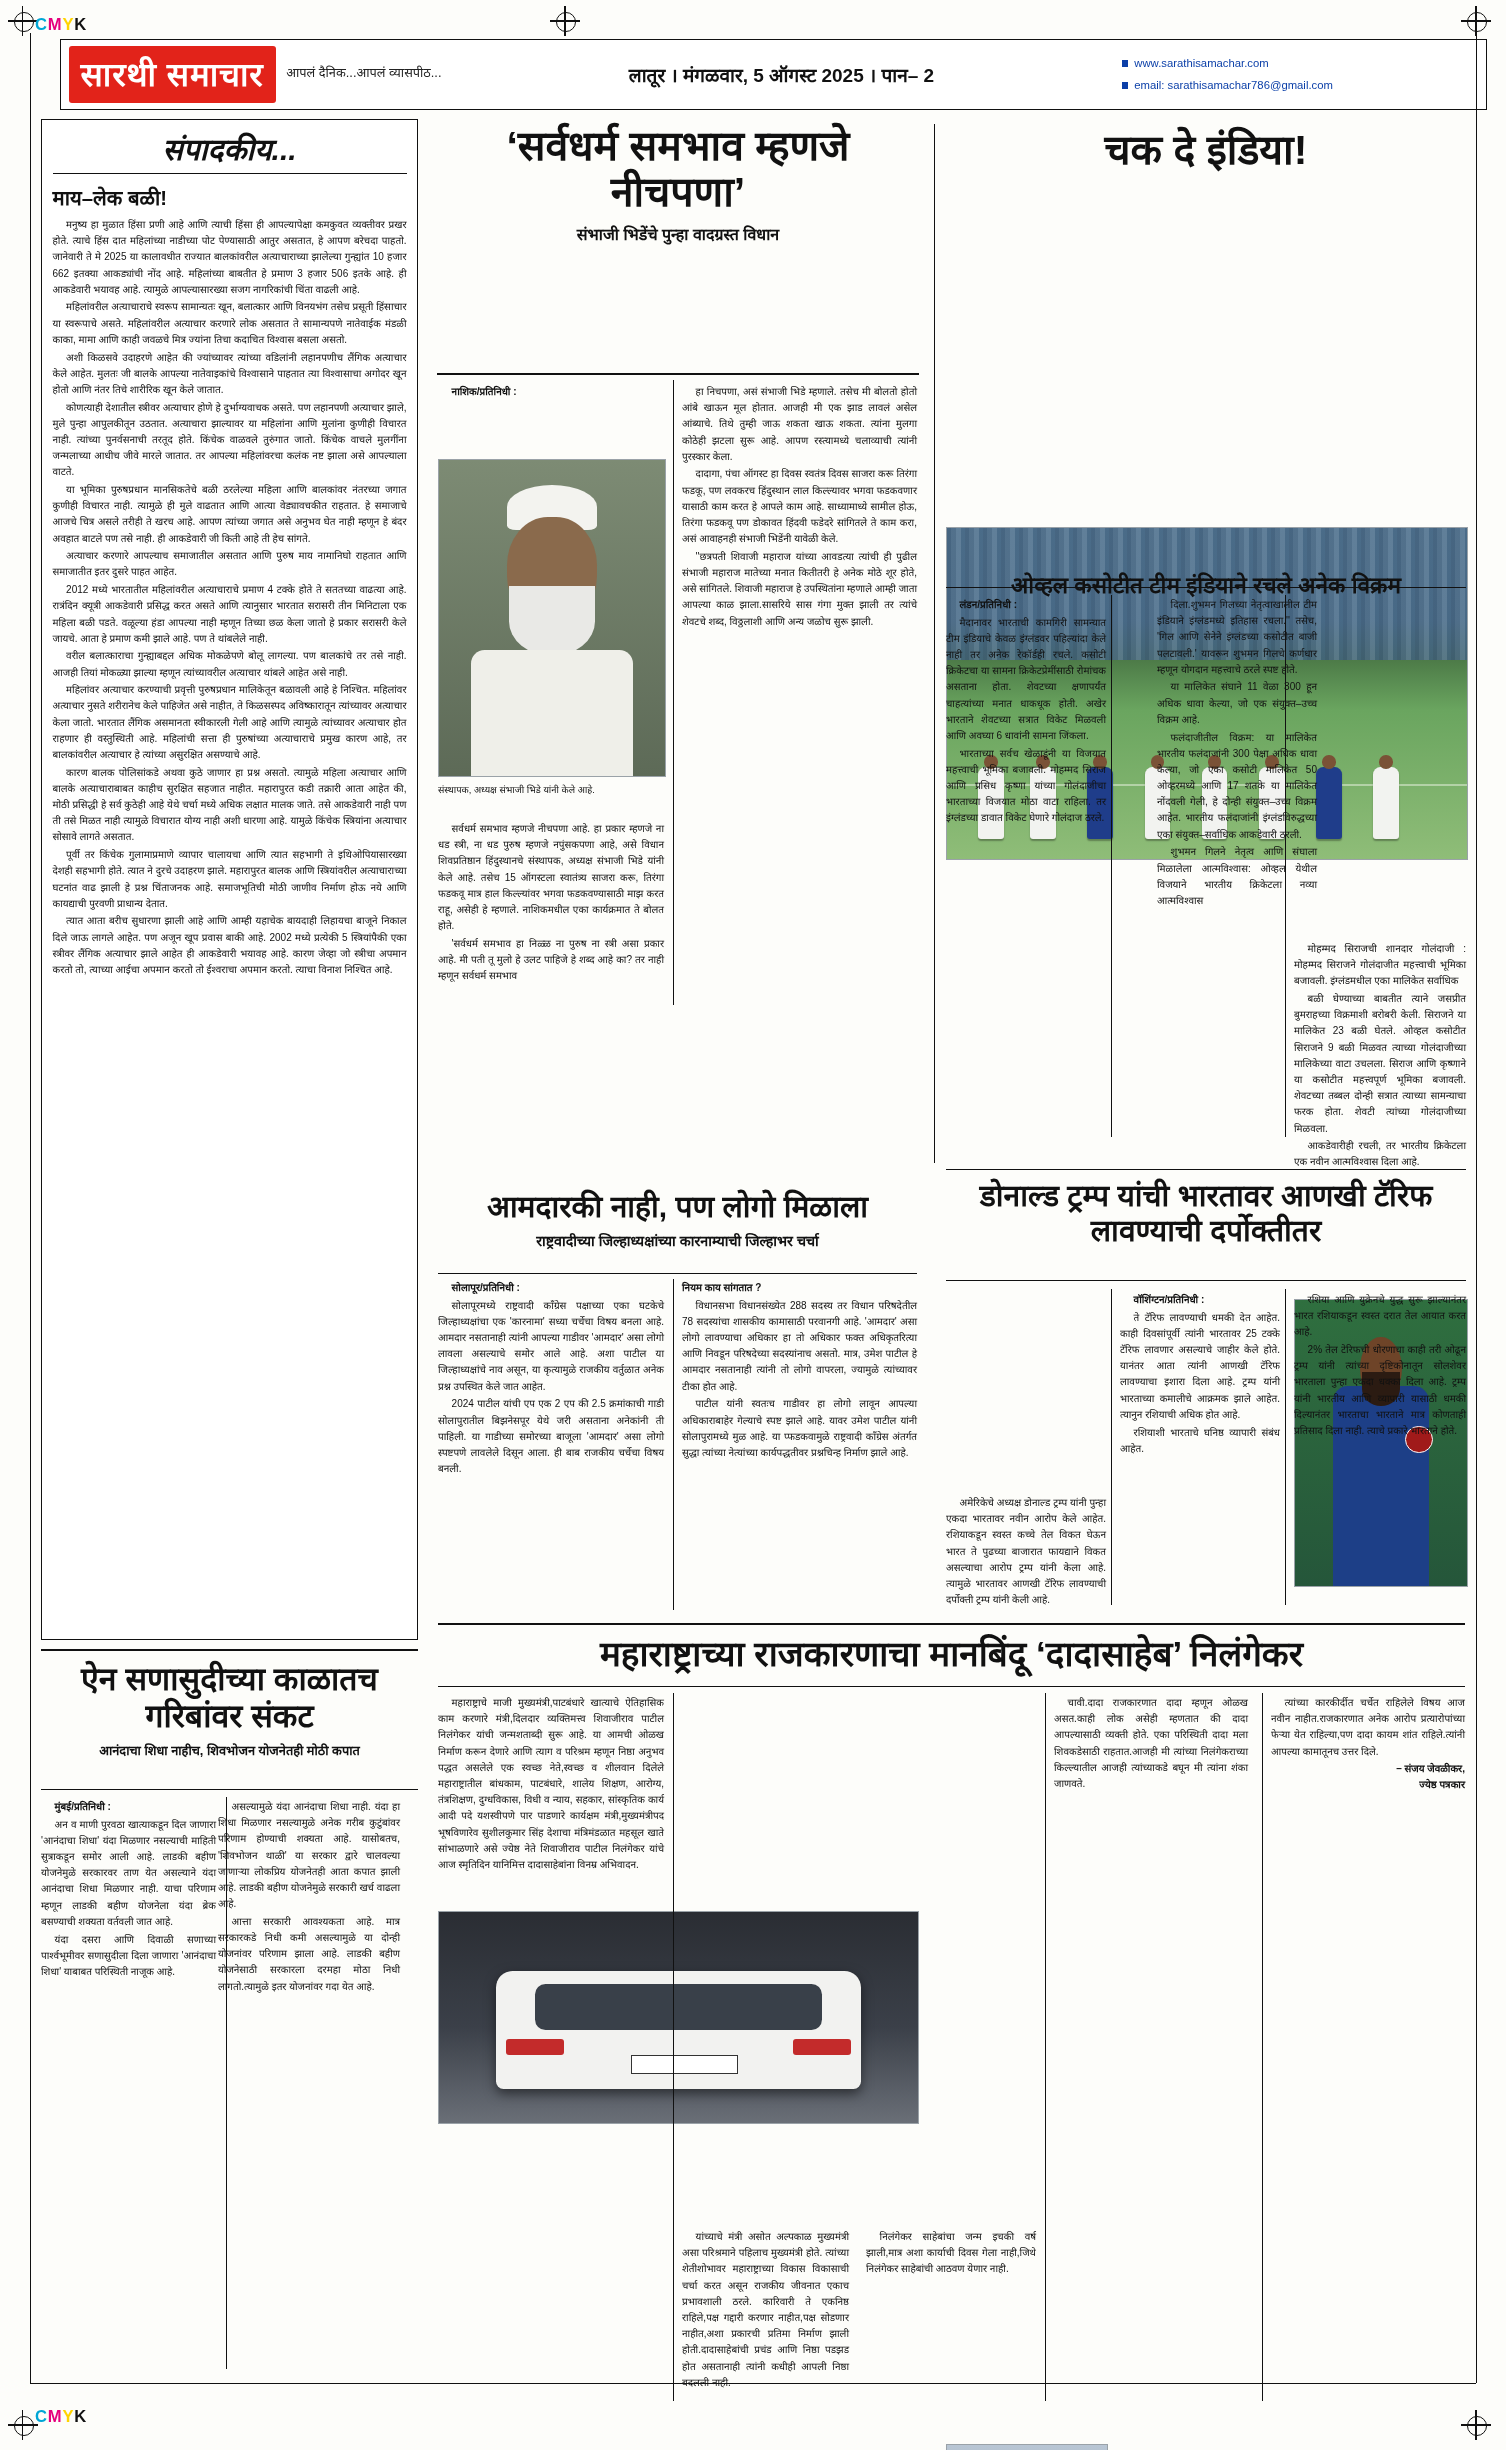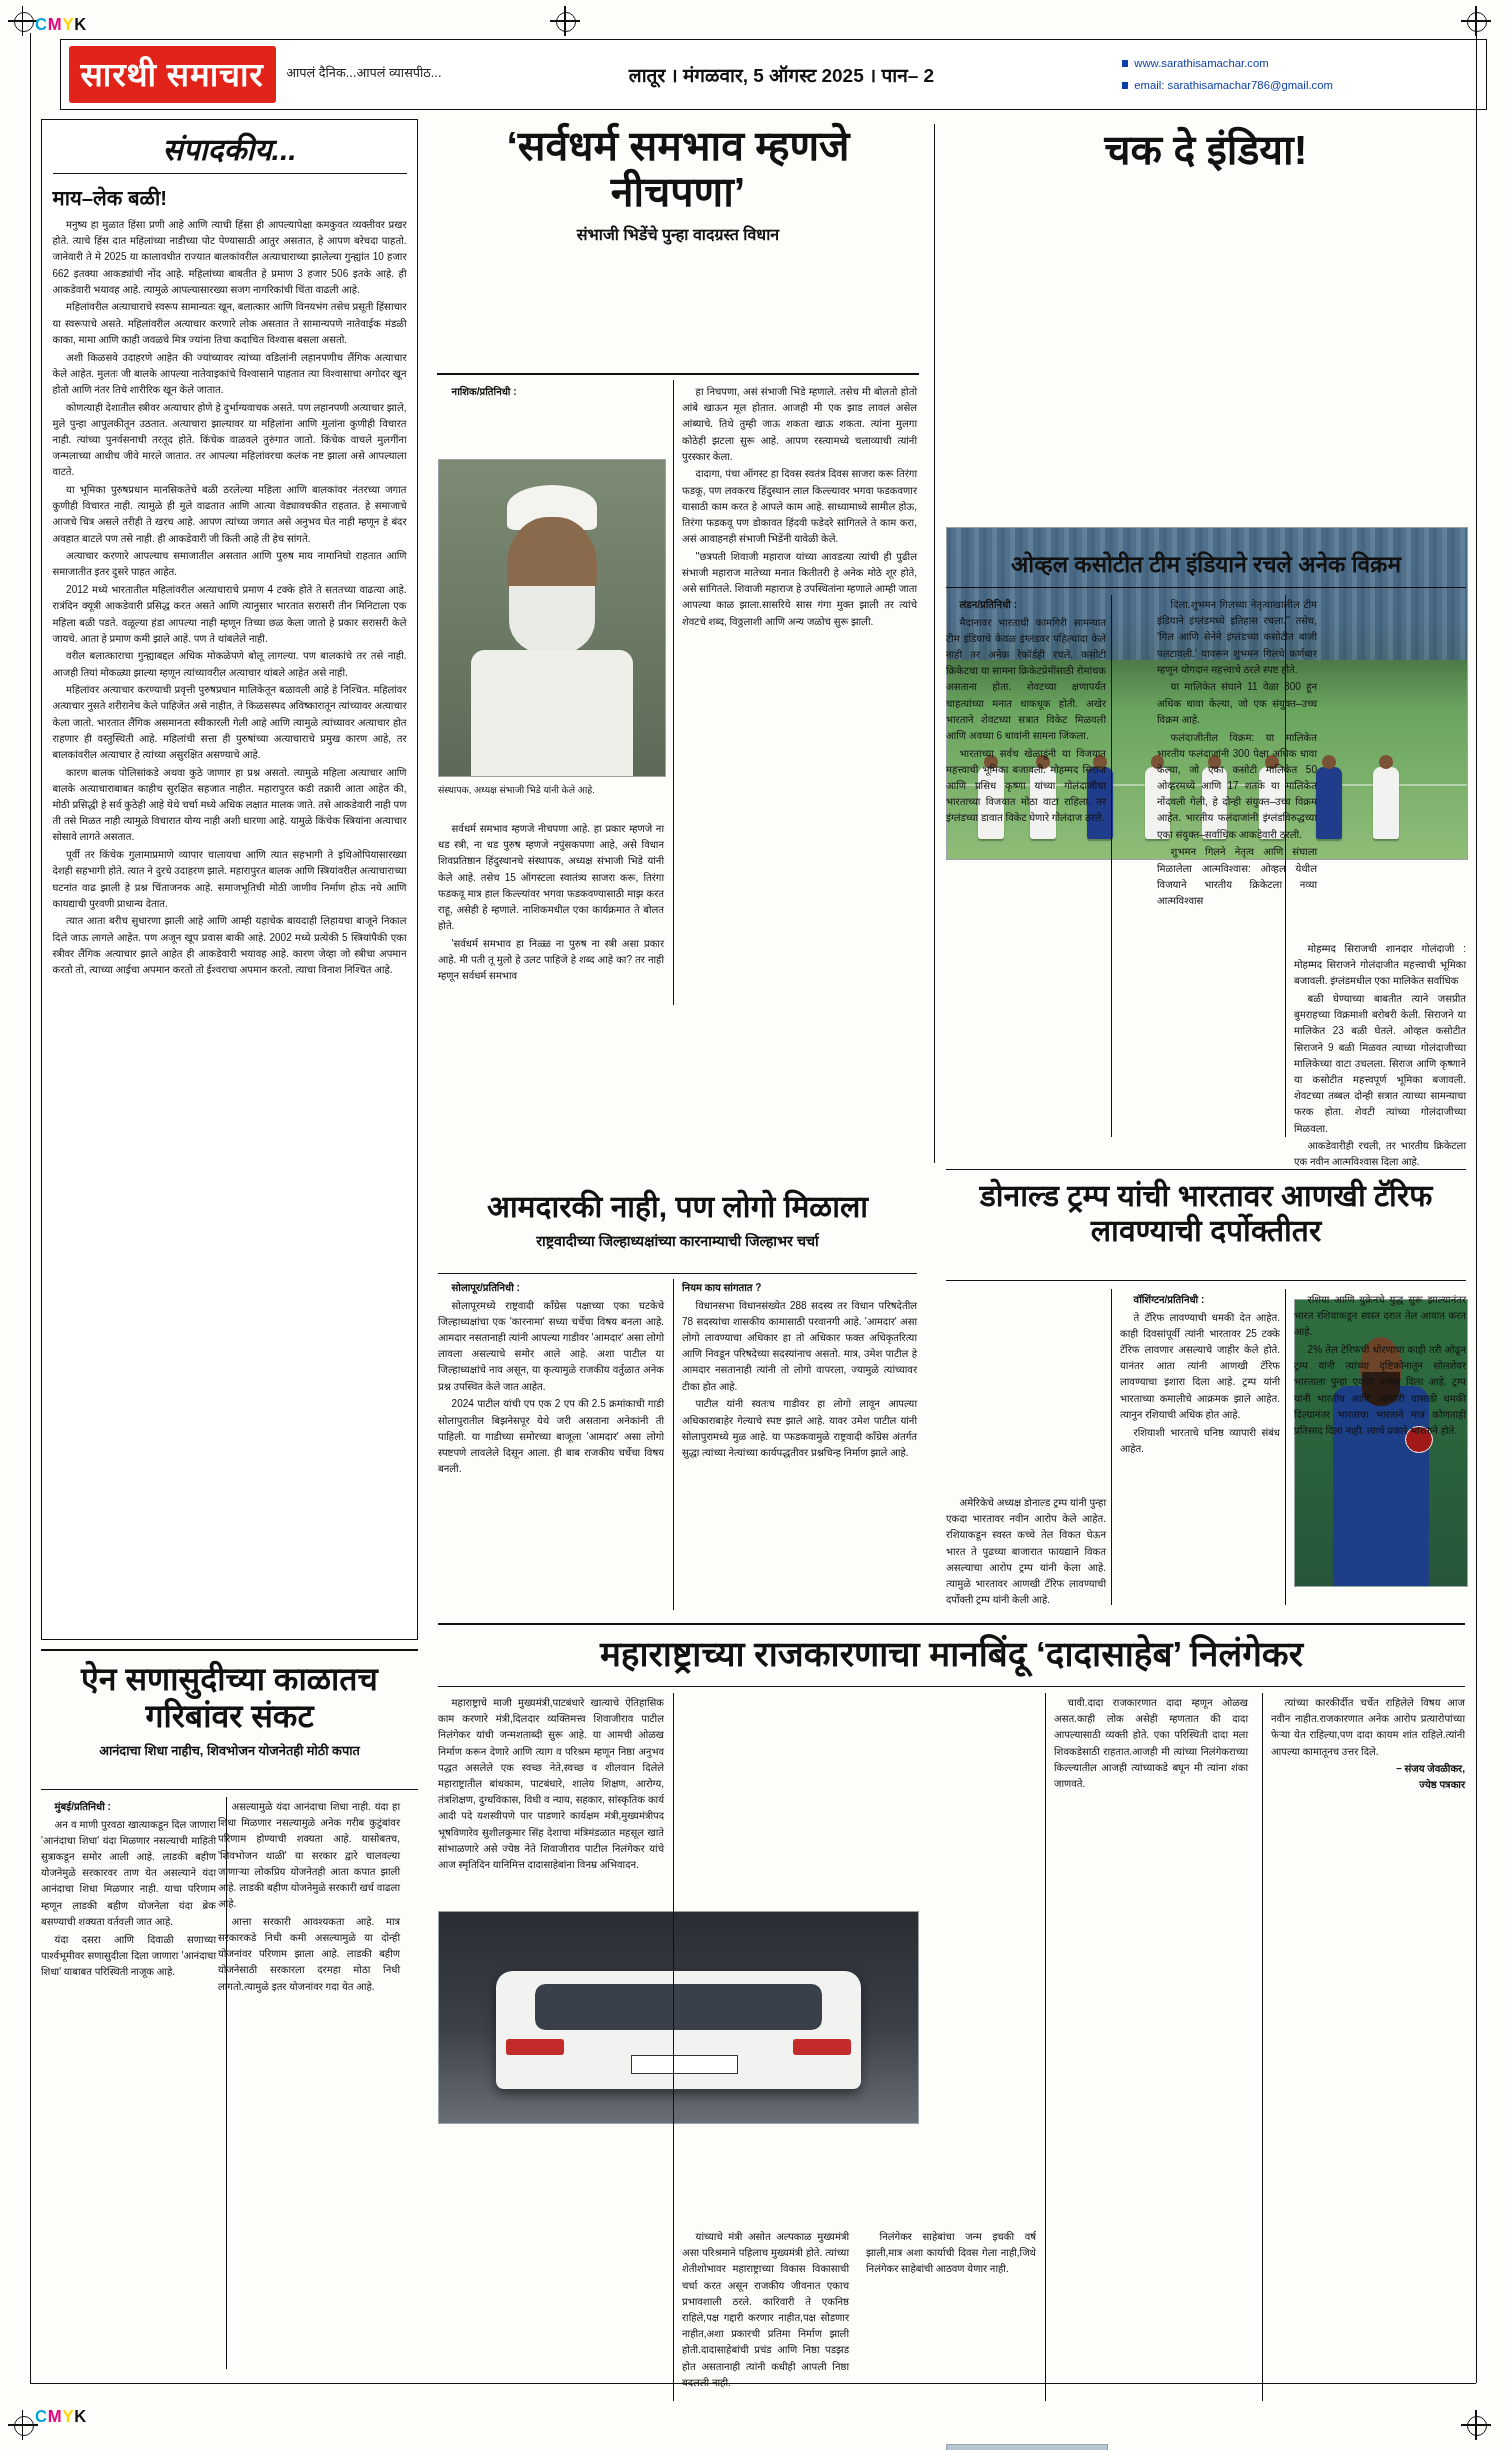--- a/index.html
+++ b/index.html
@@ -190,21 +190,21 @@
     <div class="player" style="left:6%;"></div>
     <div class="player" style="left:16%;"></div>
     <div class="player dark" style="left:27%;"></div>
     <div class="player" style="left:38%;"></div>
     <div class="player" style="left:49%;"></div>
     <div class="player" style="left:60%;"></div>
     <div class="player dark" style="left:71%;"></div>
     <div class="player" style="left:82%;"></div>
   </div>
 
-  <div class="col" style="left:946px;top:551px;width:520px;">
+  <div class="col" style="left:946px;top:572px;width:520px;">
     <div class="hl-md center">ओव्हल कसोटीत टीम इंडियाने रचले अनेक विक्रम</div>
   </div>
   <div class="rule-h" style="left:946px;top:587px;width:520px;"></div>
 
   <div class="col body-text" style="left:946px;top:597px;width:160px;">
     <p><span class="bold">लंडन/प्रतिनिधी :</span></p>
     <p>मैदानावर भारताची कामगिरी सामन्यात टीम इंडियाचे केवळ इंग्लंडवर पहिल्यांदा केले नाही तर अनेक रेकॉर्डही रचले. कसोटी क्रिकेटचा या सामना क्रिकेटप्रेमींसाठी रोमांचक असताना होता. शेवटच्या क्षणापर्यंत चाहत्यांच्या मनात धाकधूक होती. अखेर भारताने शेवटच्या सत्रात विकेट मिळवली आणि अवघ्या 6 धावांनी सामना जिंकला.</p>
     <p>भारताच्या सर्वच खेळाडूंनी या विजयात महत्त्वाची भूमिका बजावली. मोहम्मद सिराज आणि प्रसिध कृष्णा यांच्या गोलंदाजीचा भारताच्या विजयात मोठा वाटा राहिला. तर इंग्लंडच्या डावात विकेट घेणारे गोलंदाज ठरले.</p>
     <p></p>
   </div>

